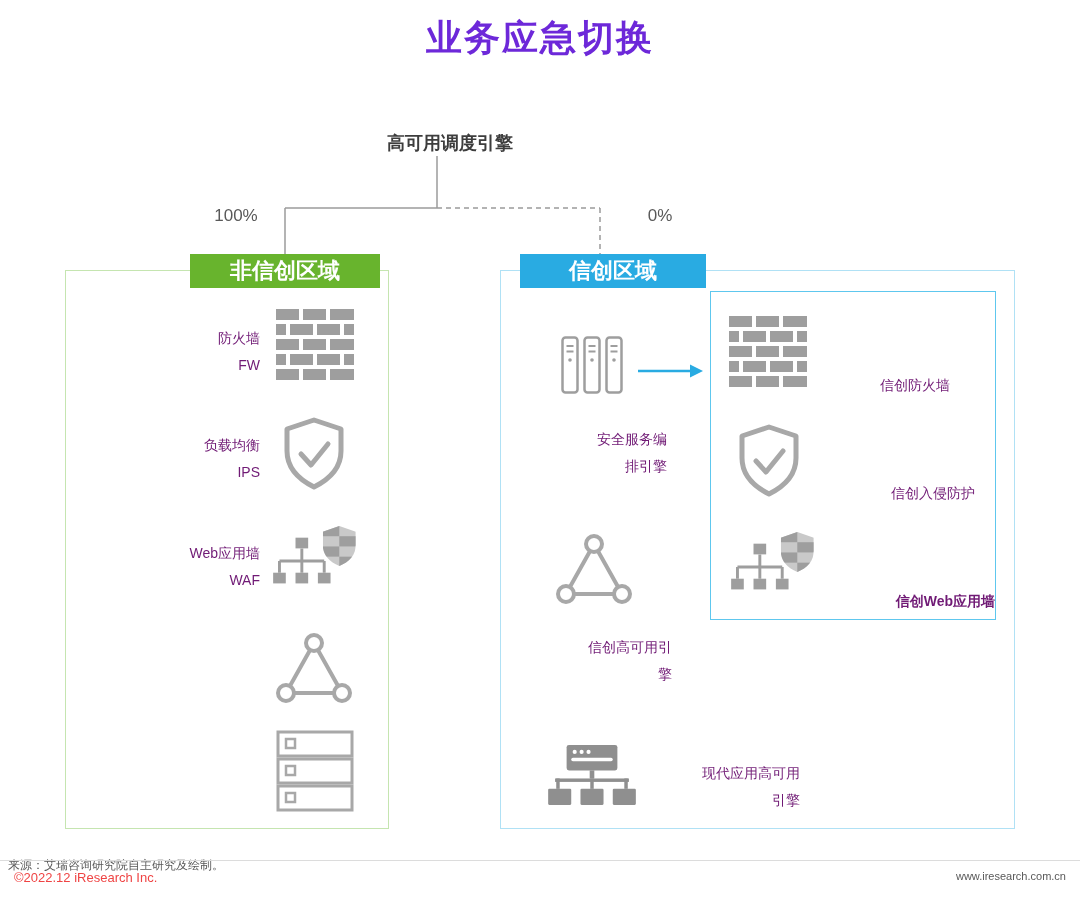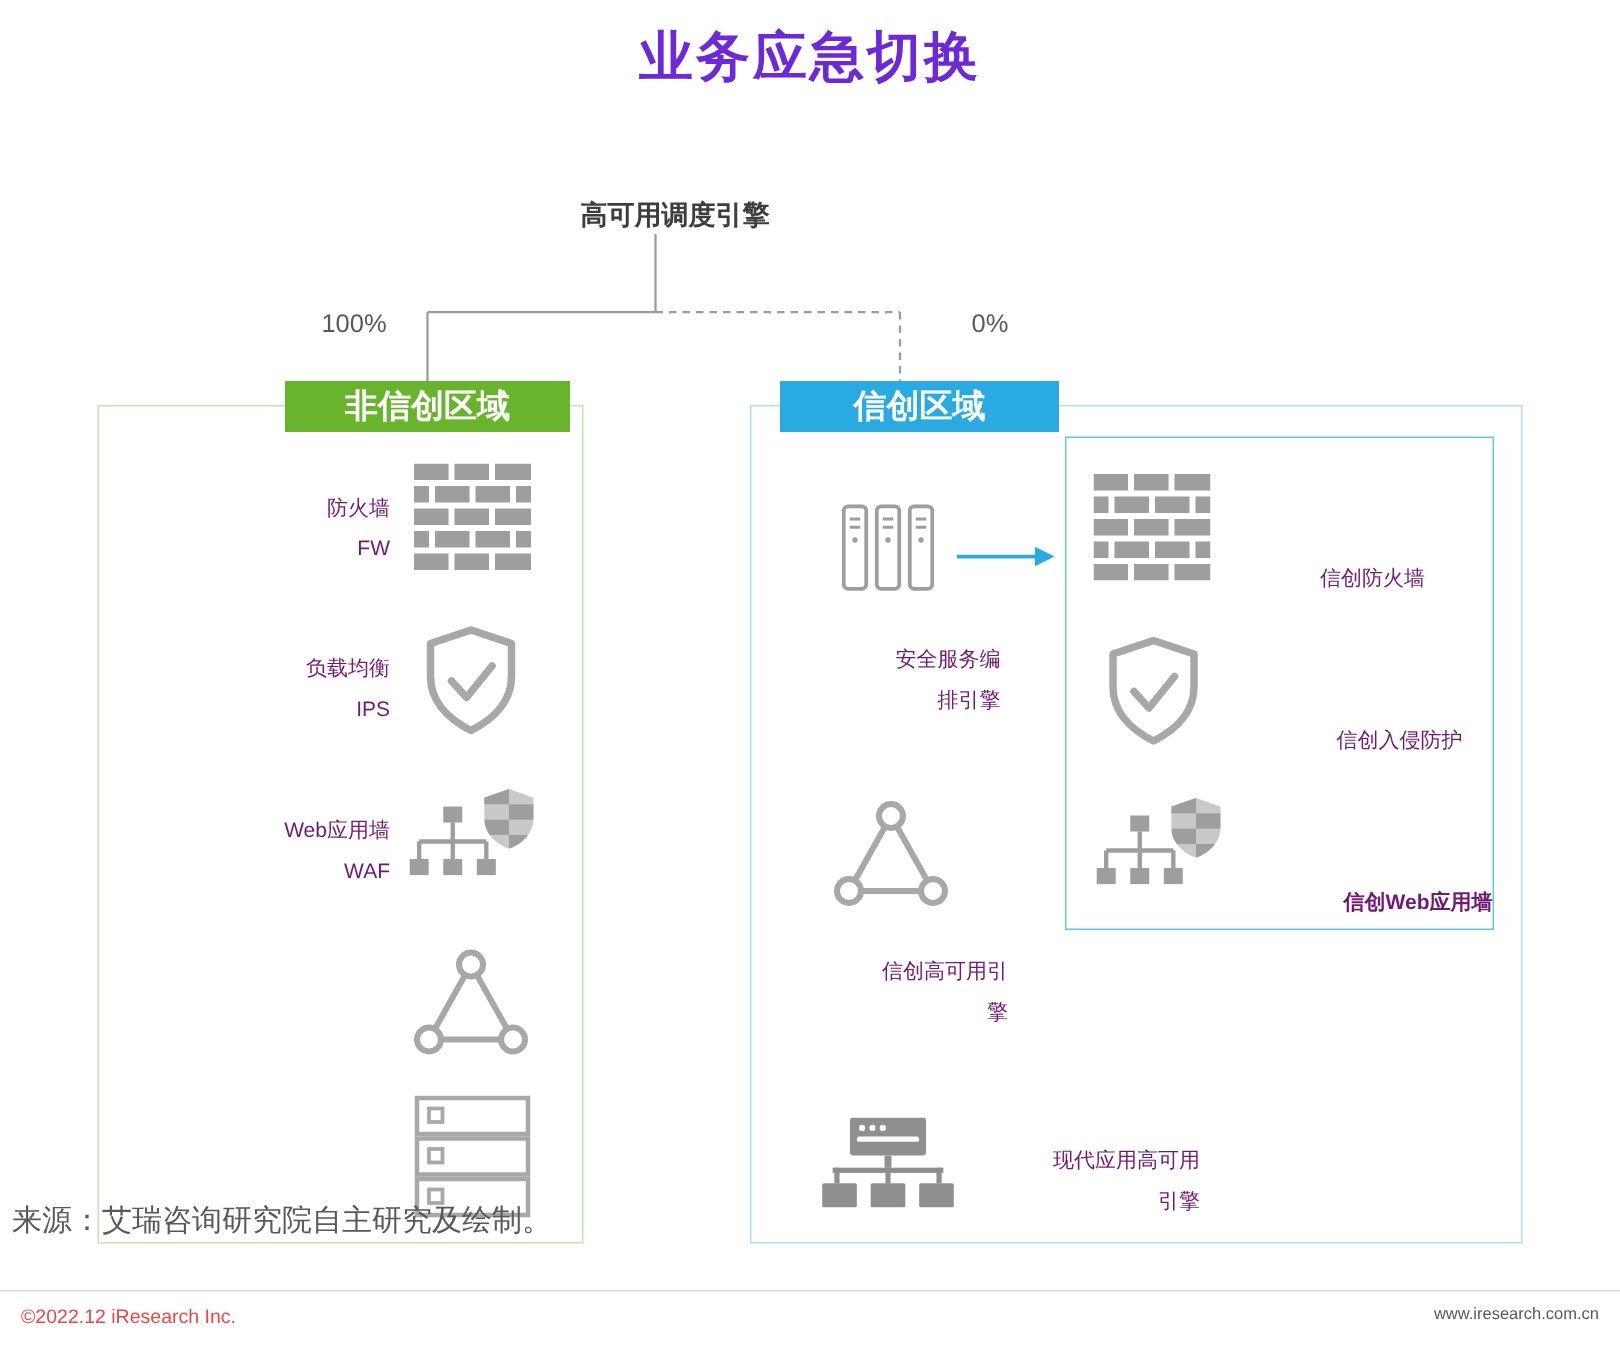--- a/index.html
+++ b/index.html
@@ -13,21 +13,21 @@
   .pct-right { top:206px; left:630px; width:60px; }
   .zone-box { border:1px solid; background:#fff; }
   .left-box  { left:65px;  top:270px; width:324px; height:559px; border-color:#c5e5b0; }
   .right-box { left:500px; top:270px; width:515px; height:559px; border-color:#b0e1f5; }
   .inner-box { left:710px; top:291px; width:286px; height:329px; border:1px solid #5ec7ee; background:#fff; }
   .zone-header { height:34px; line-height:34px; text-align:center; color:#fff; font-size:22px; font-weight:bold; z-index:3; }
   .left-header  { left:190px; top:254px; width:190px; background:#68b42d; }
   .right-header { left:520px; top:254px; width:186px; background:#29abe2; }
   .lbl { font-size:14px; color:#701a75; text-align:right; line-height:27px; white-space:pre-line; }
   .overlay { left:0; top:0; width:1080px; height:897px; pointer-events:none; z-index:2; }
-  .footer-src { left:8px; top:800px; font-size:20px; color:#595959; }
+  .footer-src { left:8px; top:857px; font-size:12px; color:#595959; }
   .divider { left:0; top:860px; width:1080px; height:1px; background:#dcdcdc; }
   .foot-l { left:14px; top:870px; font-size:13px; color:#ef4444; }
   .foot-r { right:14px; top:870px; font-size:11px; color:#595959; }
   .icon { line-height:0; }
 </style>
 </head>
 <body>
 
 <div class="canvas">
 

